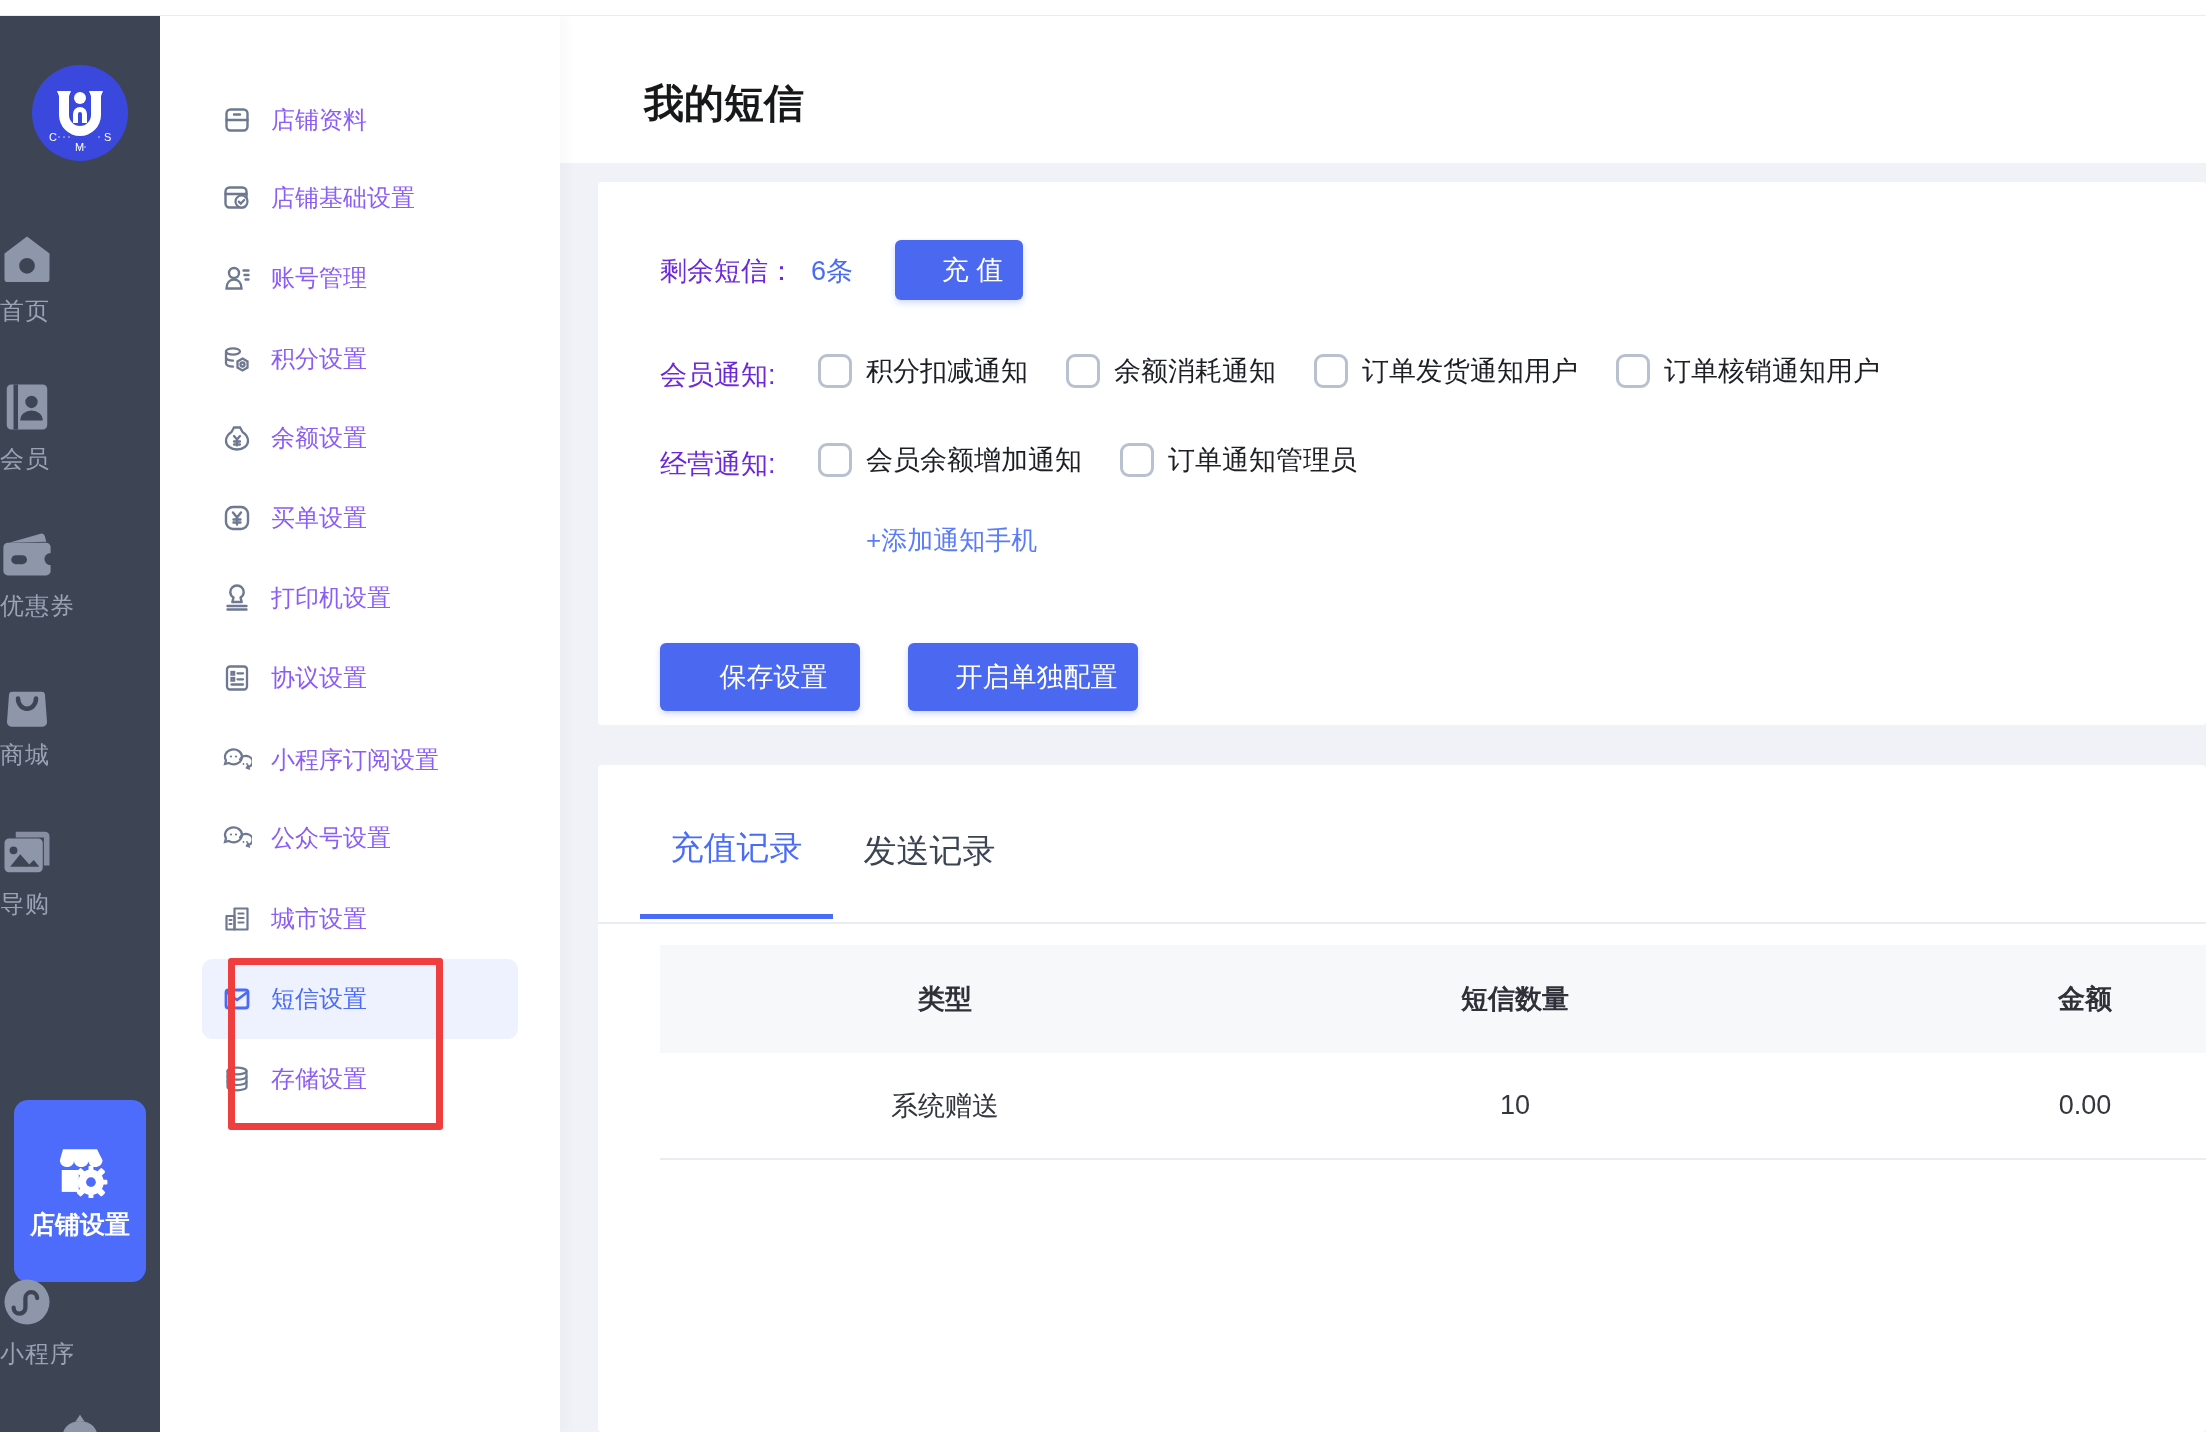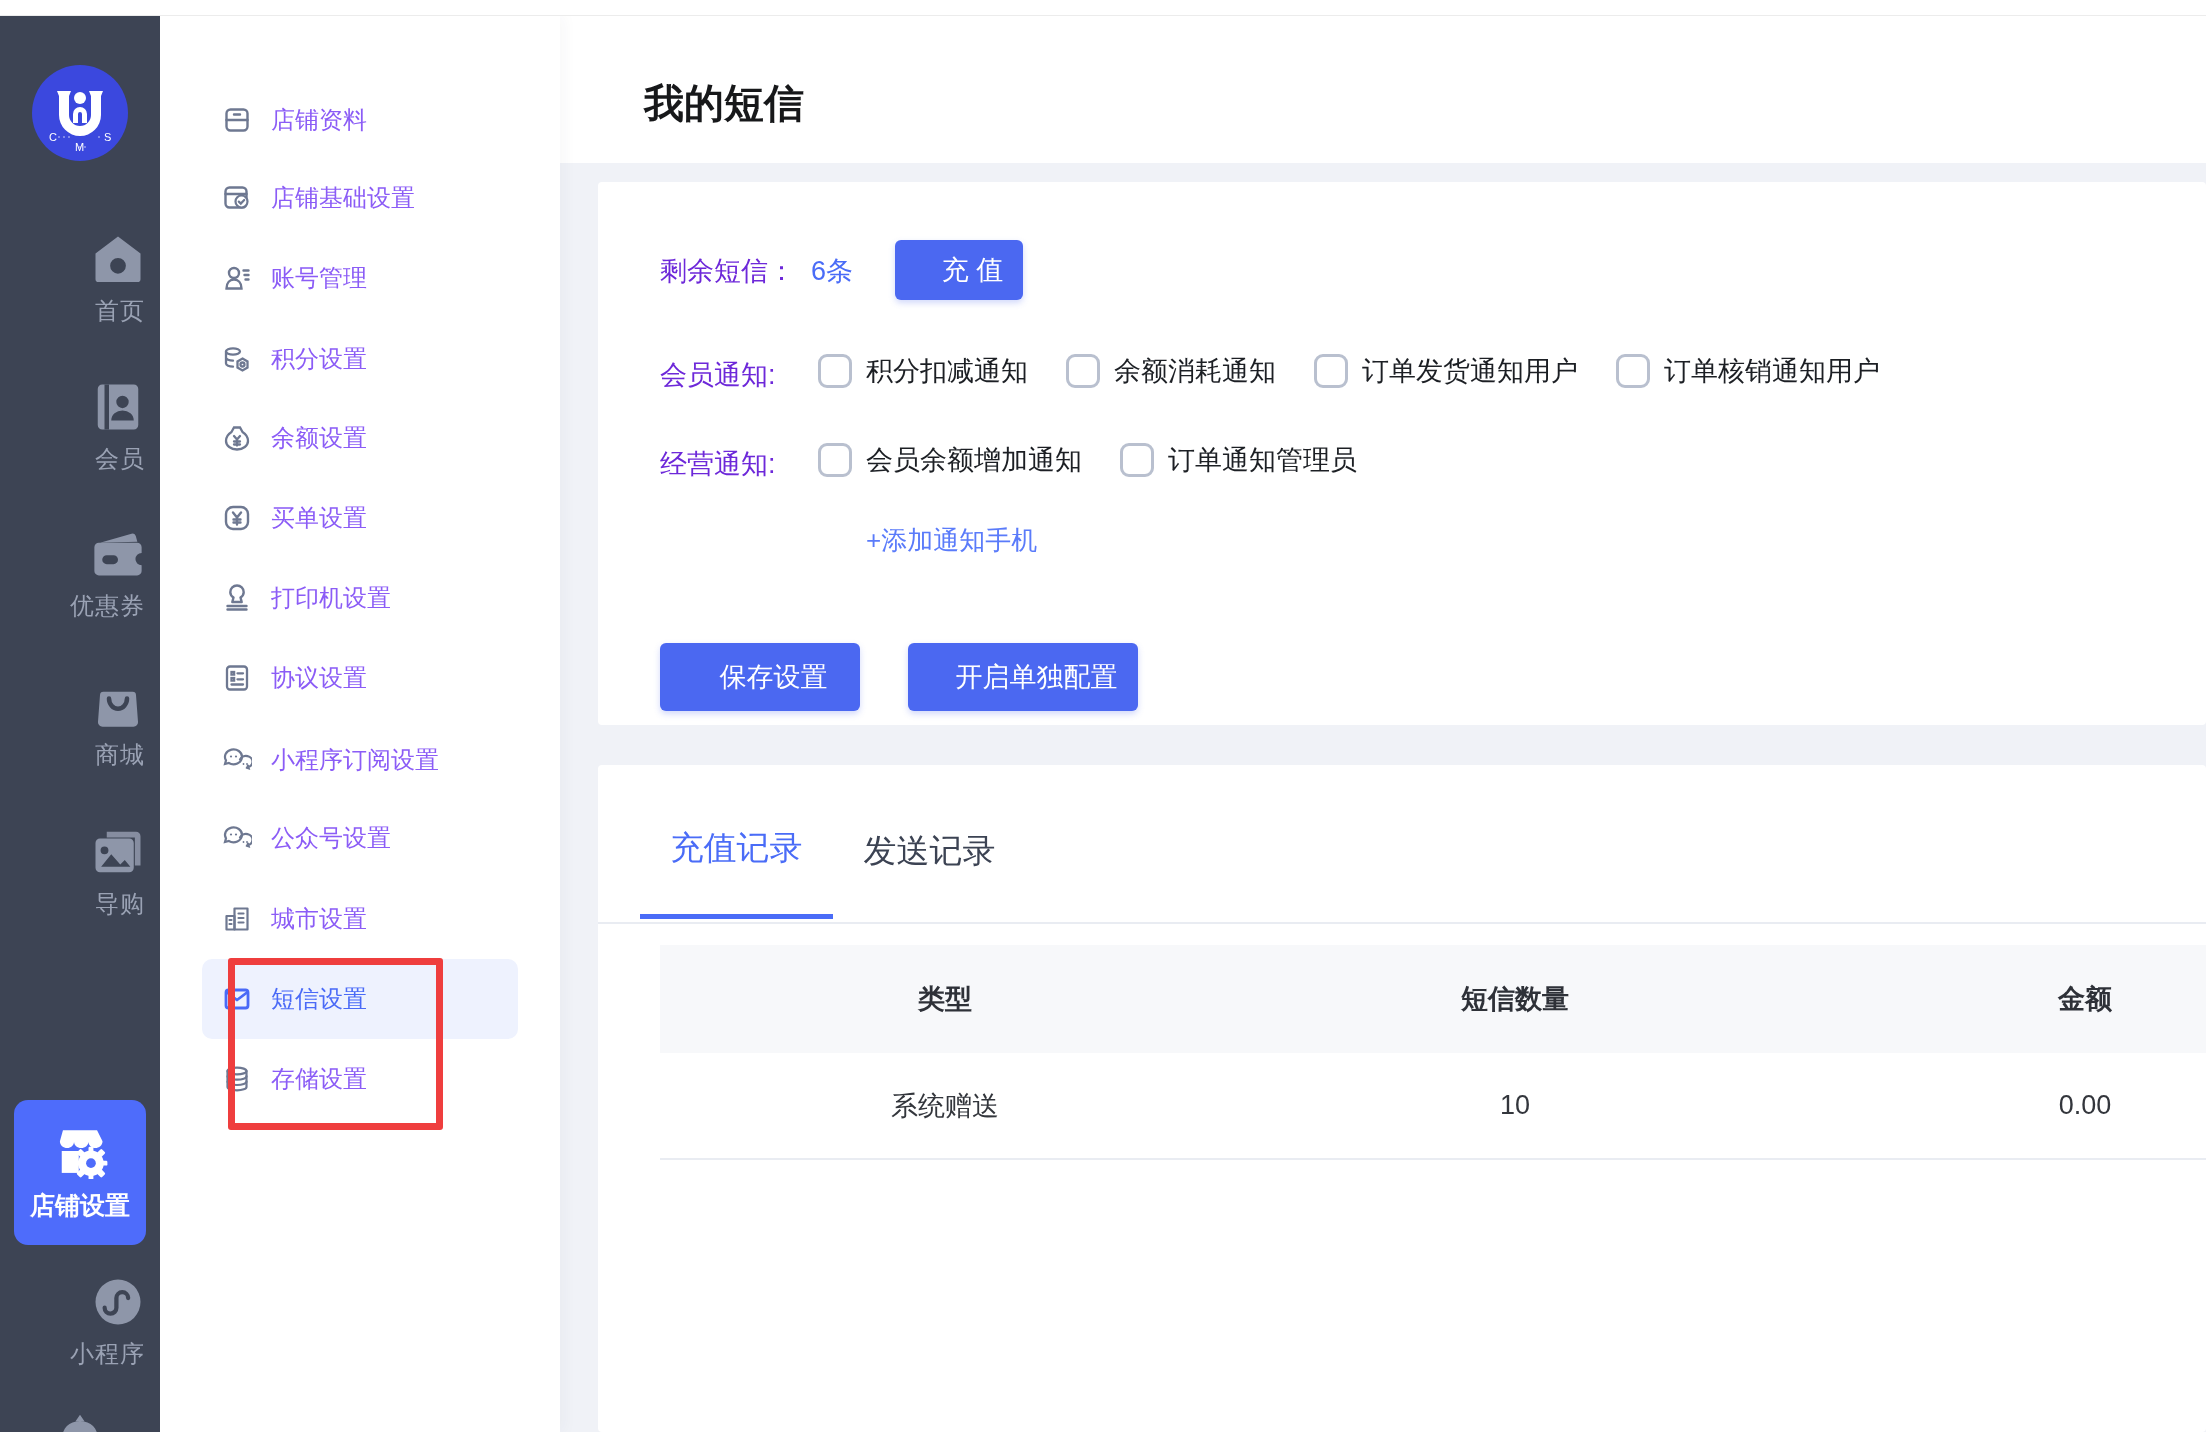--- a/index.html
+++ b/index.html
@@ -8,23 +8,23 @@
 
   
   .topstrip { position:absolute; left:0; top:0; width:2206px; height:16px;
     background:#fff; border-bottom:1px solid #ececec; z-index:30; }
 
   
   .rail { position:absolute; left:0; top:16px; width:160px; height:1416px;
     background:#3d4454; z-index:20; }
   .logo { position:absolute; left:32px; top:49px; width:96px; height:96px; cursor:pointer; }
   .rail-item { position:absolute; left:0; width:145px; display:flex; flex-direction:column;
-    align-items:flex-end; gap:9px; cursor:pointer; }
+    align-items:flex-start; gap:9px; cursor:pointer; }
   .rail-item .lbl { font-size:24px; color:#9aa2b4; letter-spacing:1px; }
-  .rail-tile { position:absolute; left:14px; top:1084px; width:132px; height:145px;
+  .rail-tile { position:absolute; left:14px; top:1084px; width:132px; height:182px;
     background:#4e6cfb; border-radius:14px; display:flex; flex-direction:column;
     align-items:center; justify-content:center; gap:10px; cursor:pointer;text-align:right; }
   .rail-tile .lbl { font-size:25px; color:#fff; font-weight:600; }
   .rail-partial { position:absolute; left:53px; top:1392px; }
 
   
   .submenu { position:absolute; left:160px; top:16px; width:400px; height:1416px;
     background:#fff; z-index:10; box-shadow:4px 0 14px rgba(40,50,80,0.04); }
   .sub-item { position:absolute; left:0; width:400px; height:80px; display:flex;
     align-items:center; padding-left:62px; gap:19px; cursor:pointer; }

